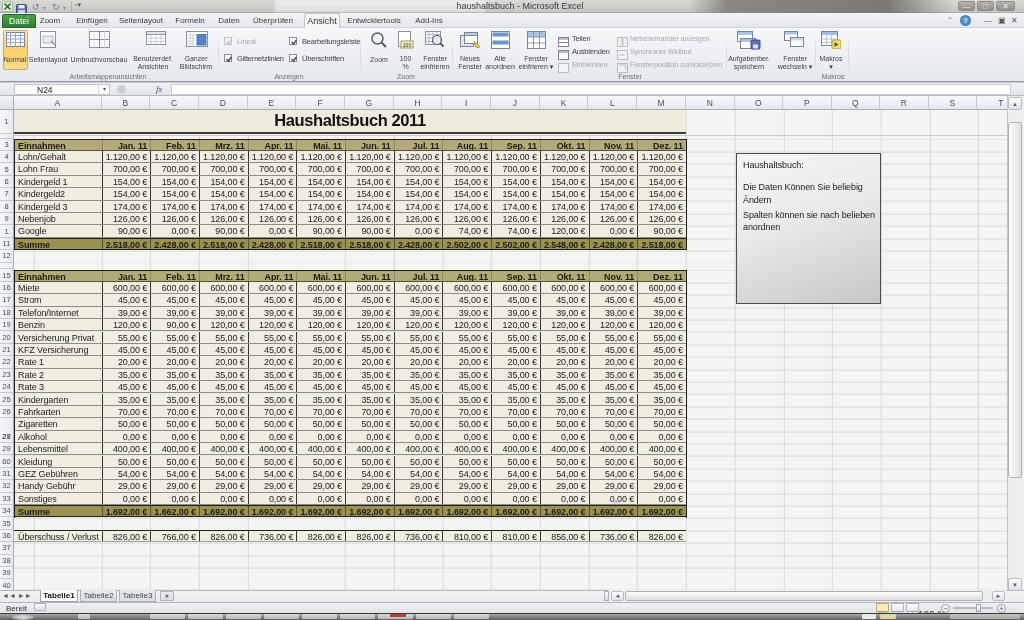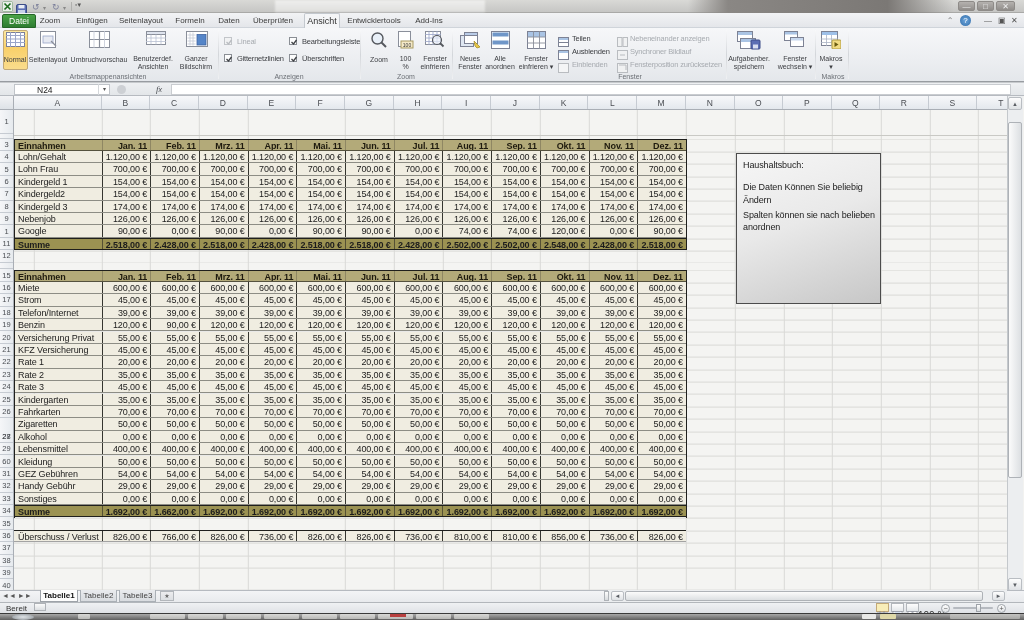--- a/index.html
+++ b/index.html
@@ -106,20 +106,21 @@
 
 #taskbar { left:0; top:613px; width:1024px; height:7px; background:linear-gradient(#a8a8a8,#5f5f5f); border-top:1px solid #3a3a3a; }
 .tkitem { top:614px; height:5px; background:linear-gradient(#d8d8d6,#b9b9b7); border-radius:1px; }
 </style></head>
 <body>
 <div id="app">
 
   <div id="titlebar" class="abs"></div>
   <div id="tb-dark" class="abs"></div>
   <div id="tb-blur1" class="abs"></div>
+  <div id="tbtitle" class="abs">haushaltsbuch  -  Microsoft Excel</div>
   <div id="xlicon" class="abs">
       <svg width="9" height="9" viewBox="0 0 9 9">
         <rect x="0" y="0" width="9" height="9" fill="#e8efe8"></rect>
         <path d="M1.5 1.5 L7.5 7.5 M7.5 1.5 L1.5 7.5" stroke="#1c6b1c" stroke-width="1.6"></path>
       </svg>
     </div>
   <div id="saveicon" class="abs"><svg width="11" height="11" viewBox="0 0 11 11">
         <rect x="0.5" y="0.5" width="10" height="10" rx="1.5" fill="#5c6fb4" stroke="#3c4d88"></rect>
         <rect x="2.5" y="1" width="6" height="3.4" fill="#e8ecf4"></rect>
         <rect x="2" y="6" width="7" height="4.5" fill="#c9d2e8"></rect>
@@ -386,20 +387,21 @@
       <div class="rhc" style="top:382.7px;height:12.4px">33</div>
       <div class="rhc" style="top:395.1px;height:12.4px">34</div>
       <div class="rhc" style="top:407.5px;height:12.4px">35</div>
       <div class="rhc" style="top:419.9px;height:12.4px">36</div>
       <div class="rhc" style="top:432.3px;height:12.4px">37</div>
       <div class="rhc" style="top:444.7px;height:12.4px">38</div>
       <div class="rhc" style="top:457.1px;height:12.4px">39</div>
       <div class="rhc" style="top:469.5px;height:12.4px">40</div>
     </div>
 
+  <div id="title1" class="abs">Haushaltsbuch 2011</div>
 <div class="tr hd" style="top:138.6px">
       <span class="c0">Einnahmen</span>
       <span class="c">Jan. 11</span>
       <span class="c">Feb. 11</span>
       <span class="c">Mrz. 11</span>
       <span class="c">Apr. 11</span>
       <span class="c">Mai. 11</span>
       <span class="c">Jun. 11</span>
       <span class="c">Jul. 11</span>
       <span class="c">Aug. 11</span>

